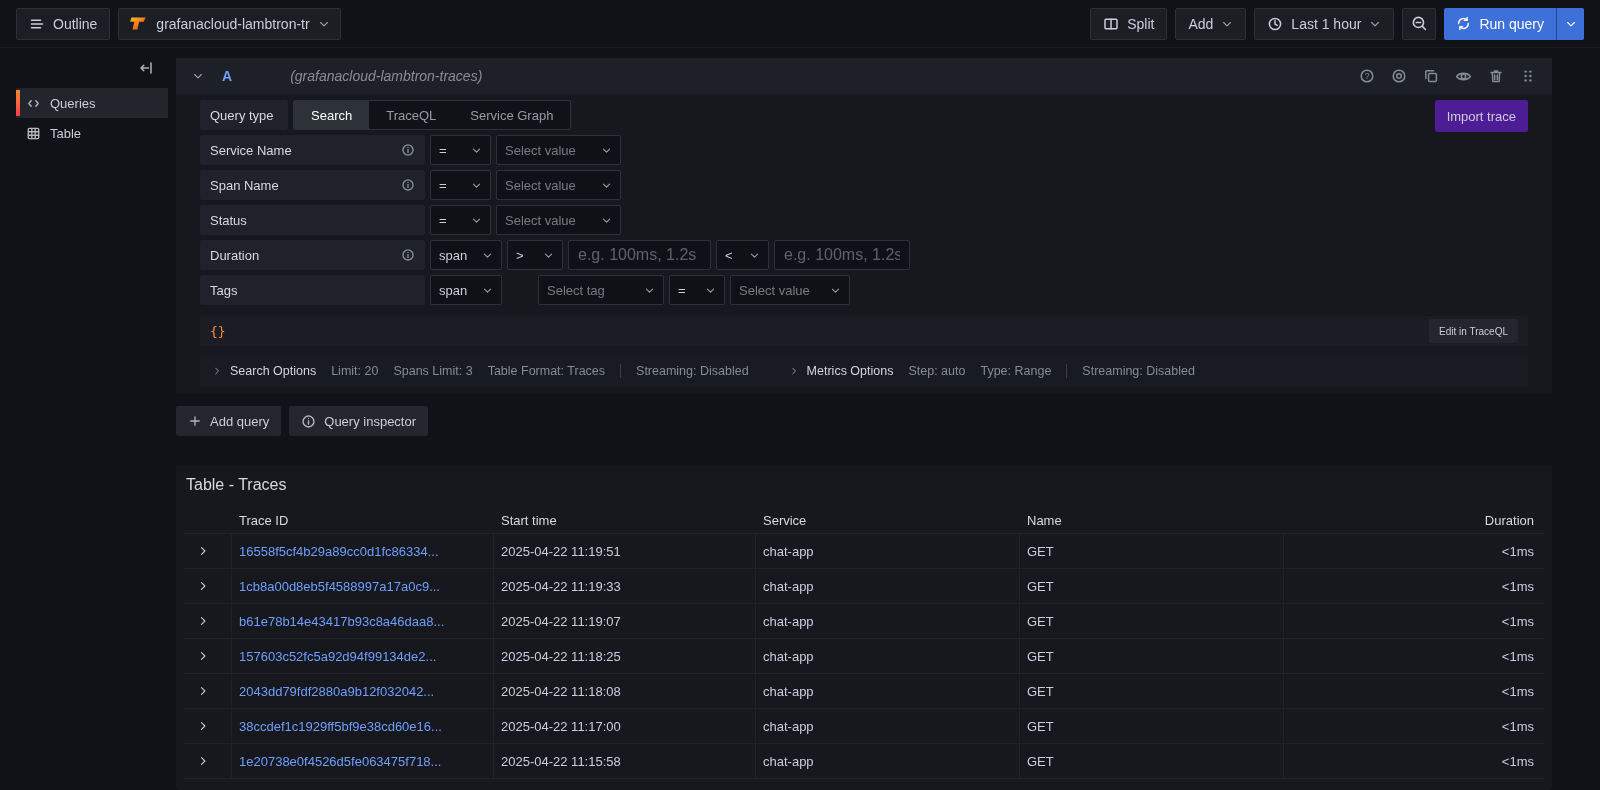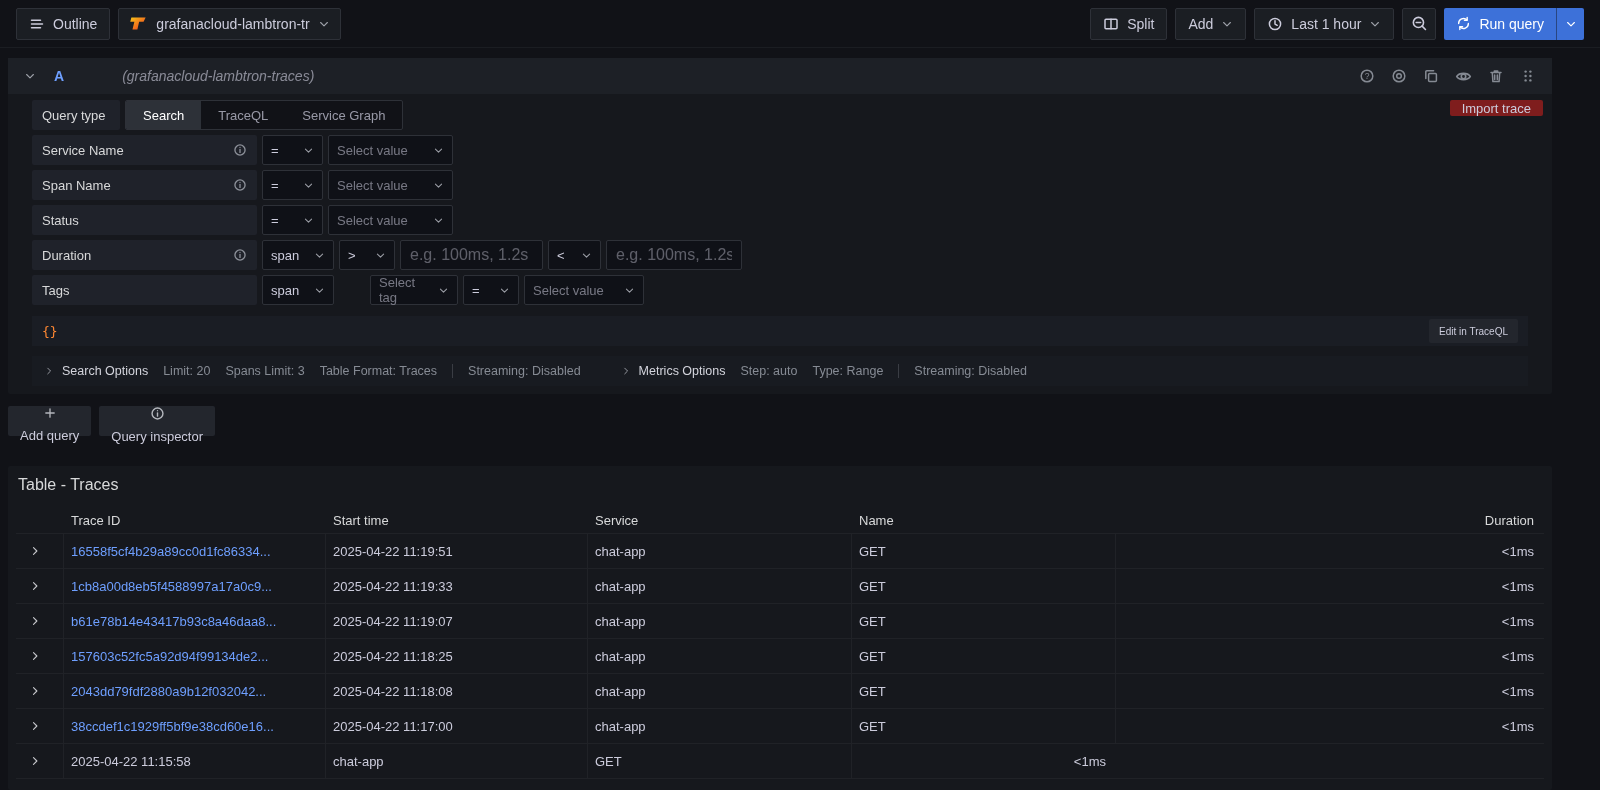--- a/index.html
+++ b/index.html
@@ -53,53 +53,53 @@
   .qp-content { padding:6px 24px 8px; position:relative; }
   .chip { background:#1f222a; height:30px; display:flex; align-items:center; padding:0 10px;
           border-radius:2px; font-weight:500; color:#d8d9da; }
   .row { display:flex; align-items:center; margin-bottom:5px; }
   .qtype-chip { width:88px; }
   .radio-group { display:flex; height:30px; margin-left:5px; background:#111217;
                  border:1px solid #2e3138; border-radius:2px; overflow:hidden; }
   .radio-opt { display:flex; align-items:center; padding:0 17px; color:rgba(204,204,220,.72);
                font-weight:500; cursor:pointer; }
   .radio-opt.active { background:#2d3138; color:#fff; }
-  .import-btn { position:absolute; top:6px; right:9px; height:16px; display:flex; align-items:center;
-                background:#7f1d1d; border-radius:2px; padding:0 12px; font-weight:500; cursor:pointer; }
+  .import-btn { position:absolute; top:6px; right:24px; height:32px; display:flex; align-items:center;
+                background:#4c1d95; border-radius:2px; padding:0 12px; font-weight:500; cursor:pointer; }
 
   .field-label { width:225px; justify-content:space-between; }
   .field-label .info { color:#8e929b; display:flex; cursor:pointer; }
   .sel { height:30px; display:flex; align-items:center; justify-content:space-between; gap:10px;
          background:#0f1117; border:1px solid #2e3138; border-radius:2px; padding:0 8px;
          margin-left:5px; color:#ccccdc; cursor:pointer; }
   .sel .caret { color:#9da0a8; }
   .sel.ph .val { color:rgba(204,204,220,.55); }
   .w-op { width:61px; } .w-val { width:125px; } .w-scope { width:72px; }
-  .w-gt { width:56px; } .w-lt { width:53px; } .w-tag { width:88px;margin-left:36px; } .w-tval { width:120px; }
+  .w-gt { width:56px; } .w-lt { width:53px; } .w-tag { width:126px;margin-left:36px; } .w-tval { width:120px; }
   .txt-input { height:30px; margin-left:5px; background:#0f1117; border:1px solid #2e3138;
                border-radius:2px; padding:0 9px; color:#ccccdc; font-size:16px;
                font-family:"Liberation Sans","DejaVu Sans",sans-serif; outline:none; }
   .txt-input::placeholder { color:rgba(204,204,220,.42); }
   .w-in1 { width:143px; } .w-in2 { width:136px; }
 
   .ql-strip { height:30px; margin-top:11px; background:#1a1d24; display:flex; align-items:center; padding:0 10px; }
   .ql-code { font-family:"DejaVu Sans Mono",monospace; color:#ff8833; font-size:13px; }
   .edit-traceql { margin-left:auto; height:24px; display:flex; align-items:center; background:#23262d;
                   border-radius:2px; padding:0 10px; font-size:10px; font-weight:400; cursor:pointer; }
 
   .options-bar { height:30px; margin-top:10px; background:#181b21; display:flex; align-items:center;
                  padding:0 12px; gap:15px; font-size:12.5px; color:#868b94; }
   .opt-head { display:flex; align-items:center; gap:8px; color:#d3d4dc; font-weight:500; cursor:pointer; }
   .opt-head .caret { color:#9da0a8; }
   .opt-div { border-left:1px solid #3a3d44; height:14px; }
   .opt-gap { width:10px; }
 
   .actions-row { display:flex; gap:8px; margin-top:12px; }
   .action-btn { height:30px; display:flex; align-items:center; gap:8px; background:#23262d;
-                border-radius:2px; padding:0 12px; font-weight:500; color:#ccccdc; cursor:pointer;flex-direction:column; }
+                border-radius:2px; padding:0 12px; font-weight:500; color:#ccccdc; cursor:pointer; }
   .action-btn .aicon { color:#b4b7bd; }
 
   
   .table-panel { margin-top:30px; background:#16181d; border-radius:2px; flex:1; min-height:0;
                  padding:8px 8px 0; display:flex; flex-direction:column; overflow:hidden; }
   .tp-title { font-size:16px; font-weight:500; color:#d8d9da; padding:2px 0 0 2px; }
   .t-grid { margin-top:14px; }
   .t-header, .t-row { display:grid; grid-template-columns:48px 262px 262px 264px 264px 1fr; align-items:center; }
   .t-header { height:26px; font-weight:500; color:#d8d9da; border-bottom:1px solid #202227; }
   .t-header > div { padding:0 7px; }
@@ -203,20 +203,46 @@
               <path d="M3.5 6l4.5 4.5L12.5 6"></path>
             </svg>
         </span>
       </div>
     </div>
   </div>
 </div>
 
 <div class="workspace">
 
+  <div class="sidebar">
+    <div class="collapse-row">
+      <span>
+        <svg width="16" height="16" viewBox="0 0 16 16" class="ic">
+            <path d="M13 3v10M10.5 8H3M5.8 5.2L3 8l2.8 2.8"></path>
+          </svg>
+      </span>
+    </div>
+    <div class="side-item active">
+      <span class="sicon">
+        <svg width="15" height="15" viewBox="0 0 16 16" class="ic">
+            <path d="M5.5 5L3 8l2.5 3M10.5 5L13 8l-2.5 3"></path>
+          </svg>
+      </span>
+      <span>Queries</span>
+    </div>
+    <div class="side-item">
+      <span class="sicon">
+        <svg width="15" height="15" viewBox="0 0 16 16" class="ic">
+            <rect x="2.5" y="2.5" width="11" height="11" rx="1"></rect>
+            <path d="M2.5 6.2h11M2.5 9.8h11M6.2 2.5v11M9.8 2.5v11"></path>
+          </svg>
+      </span>
+      <span>Table</span>
+    </div>
+  </div>
 
   <div class="main">
 
     <div class="query-panel">
       <div class="qp-header">
         <span class="caret">
           <svg width="12" height="12" viewBox="0 0 16 16" class="ic">
               <path d="M3.5 6l4.5 4.5L12.5 6"></path>
             </svg>
         </span>
@@ -596,20 +622,21 @@
         </div>
 
         <div class="t-row">
           <div class="t-cell t-expand">
               <span>
                 <svg width="12" height="12" viewBox="0 0 16 16" class="ic">
                   <path d="M6 3.5L10.5 8L6 12.5"></path>
                 </svg>
               </span>
             </div>
+          <div class="t-cell t-link">1e20738e0f4526d5fe063475f718...</div>
           <div class="t-cell">2025-04-22 11:15:58</div>
           <div class="t-cell">chat-app</div>
           <div class="t-cell">GET</div>
           <div class="t-cell t-dur">&lt;1ms</div>
         </div>
       </div>
     </div>
 
   </div>
 </div>

